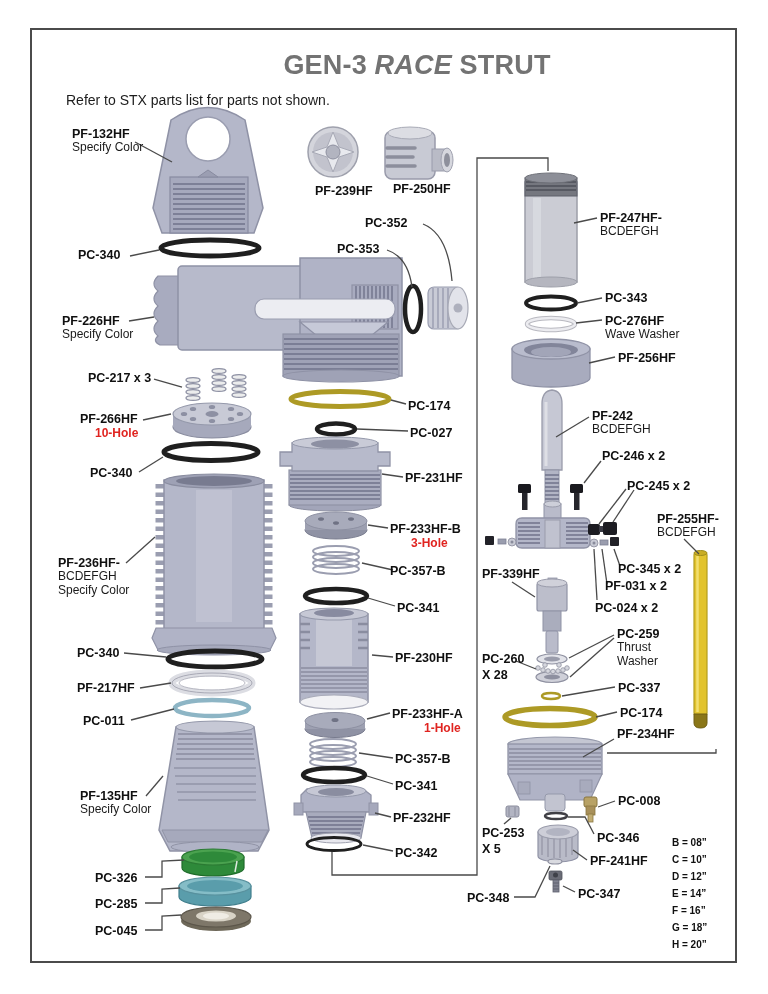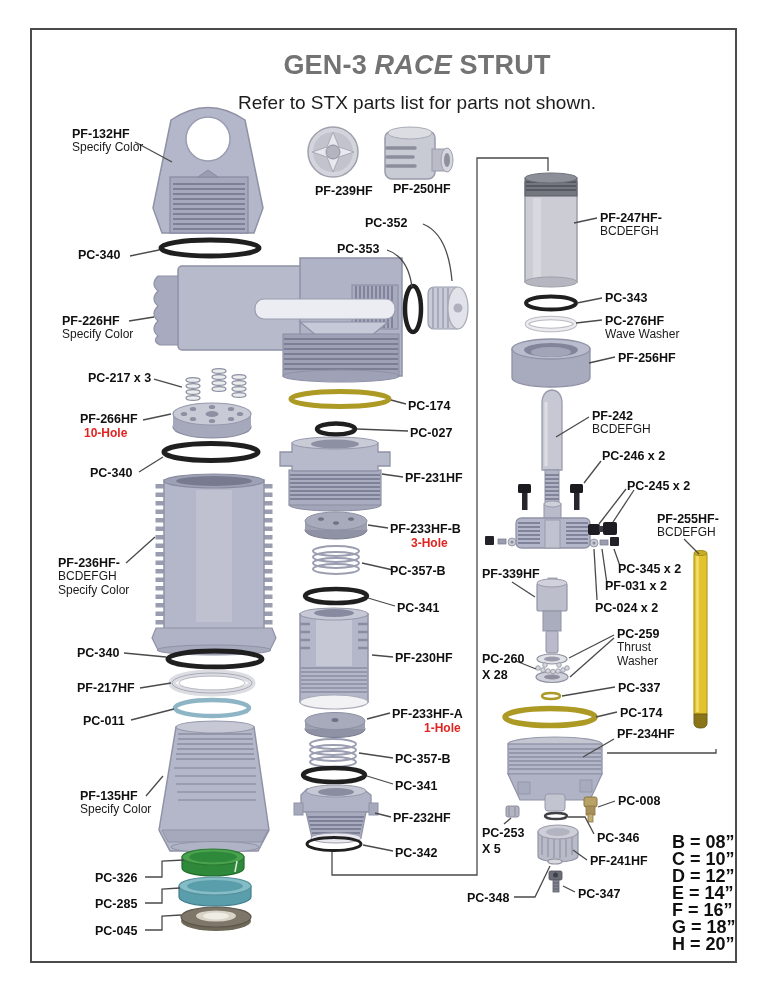--- a/index.html
+++ b/index.html
@@ -1,25 +1,25 @@
 <!DOCTYPE html>
 <html style="--accent_red: #e02420; --part: #b4b7c9; --oring: #1f1f1f; --gold: #ad9a25; --rod_yellow: #e2c32d; --ring_green: #2e8a3a; --ring_teal: #5a9dab; --ring_bronze: #7e7769; --ring_blue: #8db5c5; --brass: #b8a266;"><head>
 <meta charset="utf-8">
 <style>
   * { margin:0; padding:0; box-sizing:border-box; }
   html,body { width:768px; height:994px; background:#fff; font-family:"Liberation Sans",sans-serif; position:relative; overflow:hidden; }
   .frame { position:absolute; left:30px; top:28px; width:707px; height:935px; border:2px solid #4b4b4b; background:#fff; }
   .title { position:absolute; left:66px; width:702px; top:50px; text-align:center; font-size:27px; font-weight:700; color:#737373; letter-spacing:0.2px; }
   .title .it { font-style:italic; }
-  .subtitle { position:absolute; left:66px; width:702px; top:92px; text-align:center; font-size:19px; font-weight:400; color:#1c1c1c; }
+  .subtitle { position:absolute; left:66px; width:702px; top:92px; text-align:left; font-size:14px; font-weight:400; color:#1c1c1c; }
   svg.diagram { position:absolute; left:0; top:0; }
   .lbl { position:absolute; font-size:12.5px; font-weight:700; color:#101010; line-height:1.15; white-space:nowrap; }
   .lbl .sub { font-size:12px; font-weight:400; color:#1a1a1a; }
   .lbl .variant { color:var(--accent_red); font-size:12px; margin-top:1px; }
-  .sizes { position:absolute; left:672px; top:834px; font-size:18px; font-weight:700; color:#101010; line-height:17px; white-space:nowrap; }
+  .sizes { position:absolute; left:672px; top:834px; font-size:10px; font-weight:700; color:#101010; line-height:17px; white-space:nowrap; }
   .ln { stroke:#4a4a4a; stroke-width:1.3; fill:none; }
   .oring { fill:none; stroke:var(--oring); }
   .gold { fill:none; stroke:var(--gold); }
   .th { stroke:#8a8da0; stroke-width:1.4; fill:none; }
   .thd { stroke:#70738a; stroke-width:1.4; fill:none; }
 </style>
 </head>
 <body>
 
 <div class="frame"></div>
@@ -411,21 +411,21 @@
   </div>
 <div class="lbl" style="left:62px;top:314px">
   <div>PF-226HF</div>
   <div class="sub">Specify Color</div>
 </div>
 <div class="lbl" style="left:88px;top:371px">
     <div>PC-217 x 3</div>
   </div>
 <div class="lbl" style="left:80px;top:412px">
   <div>PF-266HF</div>
-  <div class="variant" style="margin-left:4px">10-Hole</div>
+  <div class="variant" style="margin-left:15px">10-Hole</div>
 </div>
 <div class="lbl" style="left:90px;top:466px">
     <div>PC-340</div>
   </div>
 <div class="lbl" style="left:58px;top:556px">
   <div>PF-236HF-</div>
   <div class="sub">BCDEFGH</div>
   <div class="sub">Specify Color</div>
 </div>
 <div class="lbl" style="left:77px;top:646px">

